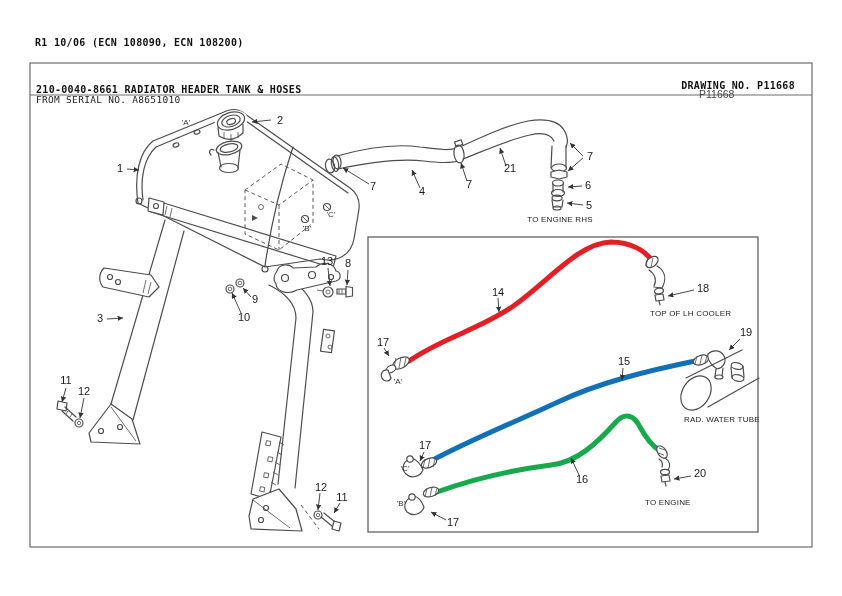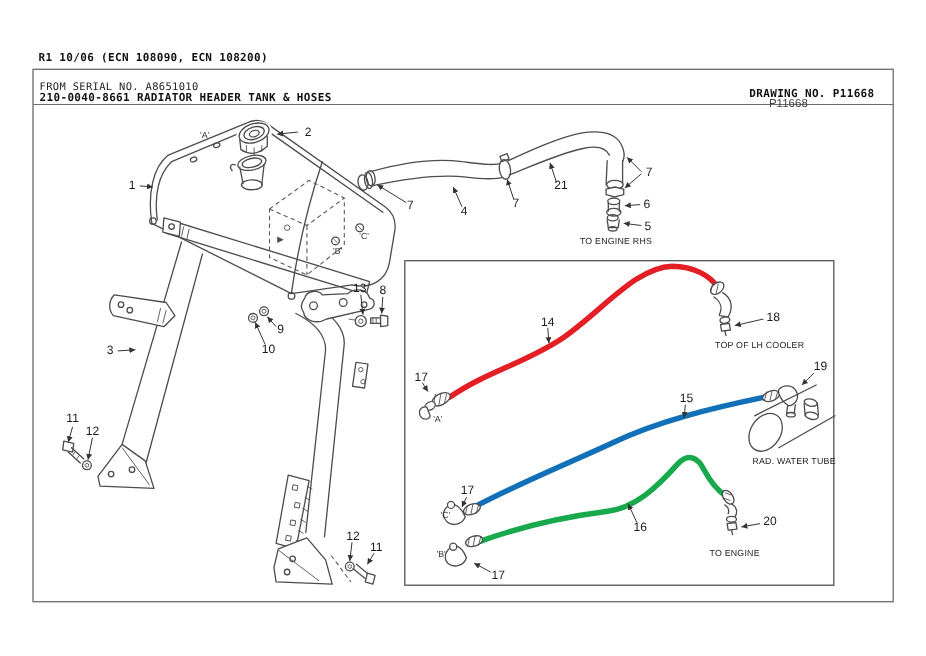--- a/index.html
+++ b/index.html
@@ -1,22 +1,22 @@
 <!DOCTYPE html>
 <html><head>
 <meta charset="utf-8">
 <style>
   html,body{margin:0;padding:0;background:#fff;}
   #page{position:relative;width:842px;height:596px;background:#ffffff;overflow:hidden;
         font-family:"Liberation Sans", sans-serif;}
   #art{position:absolute;left:0;top:0;}
   .hdr{position:absolute;color:#111;white-space:pre;}
-  .rev{left:35px;top:47px;font:bold 10px "DejaVu Sans Mono",monospace;letter-spacing:.3px;text-align:right;}
+  .rev{left:35px;top:37px;font:bold 10px "DejaVu Sans Mono",monospace;letter-spacing:.3px;text-align:right;}
   .title{left:36px;top:68px;font:bold 10px "DejaVu Sans Mono",monospace;letter-spacing:.3px;margin-top:16px;}
-  .serial{left:36px;top:74px;font:9.5px "DejaVu Sans Mono",monospace;letter-spacing:.3px;color:#222;}
+  .serial{left:36px;top:94px;font:9.5px "DejaVu Sans Mono",monospace;letter-spacing:.3px;color:#222;}
   .drawno{right:47px;top:80px;font:bold 10px "DejaVu Sans Mono",monospace;letter-spacing:.3px;}
   .pnum{left:699px;top:88px;font:10.5px "Liberation Sans",sans-serif;color:#444;}
   svg text{font-family:"Liberation Sans",sans-serif;fill:#1b1b1b;}
   .num{font-size:11px;}
   .ref{font-size:8px;fill:#333;}
   .note{font-size:8px;fill:#222;letter-spacing:.2px;}
   .ln{stroke:#4d4d4d;stroke-width:1.2;fill:none;stroke-linecap:round;stroke-linejoin:round;}
   .lnw{stroke:#4d4d4d;stroke-width:1.2;fill:#fff;stroke-linejoin:round;}
   .thin{stroke:#4d4d4d;stroke-width:.8;fill:none;}
   .dash{stroke:#5a5a5a;stroke-width:1;fill:none;stroke-dasharray:4 3;}

